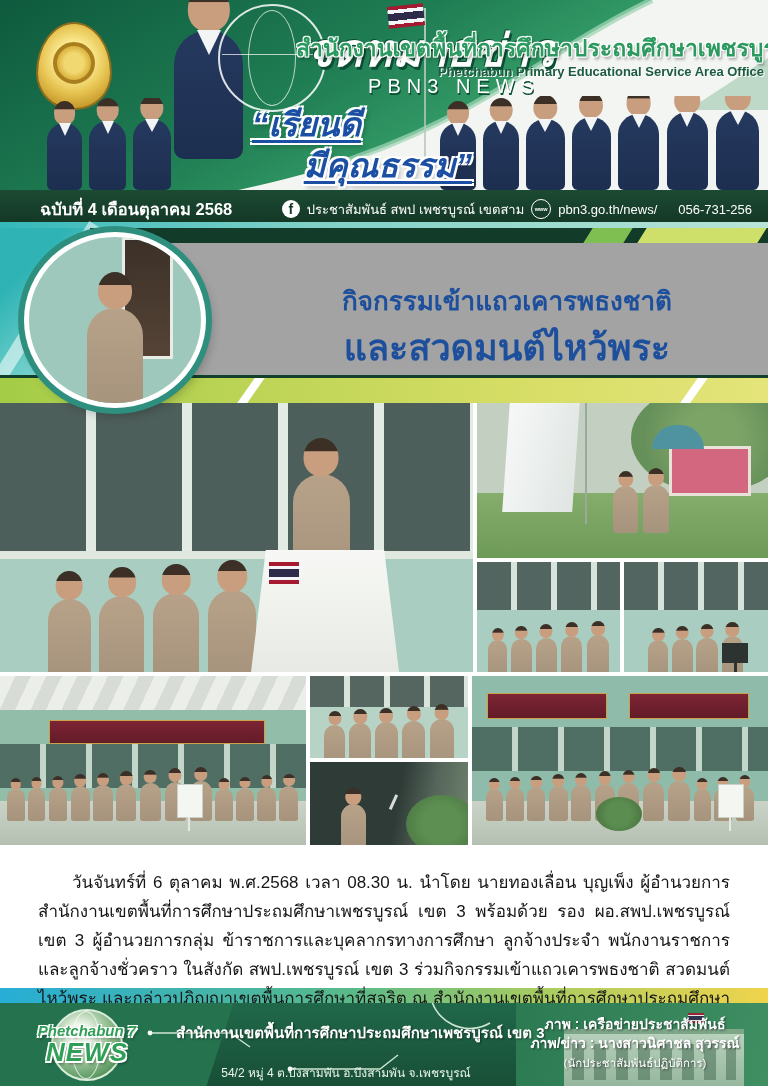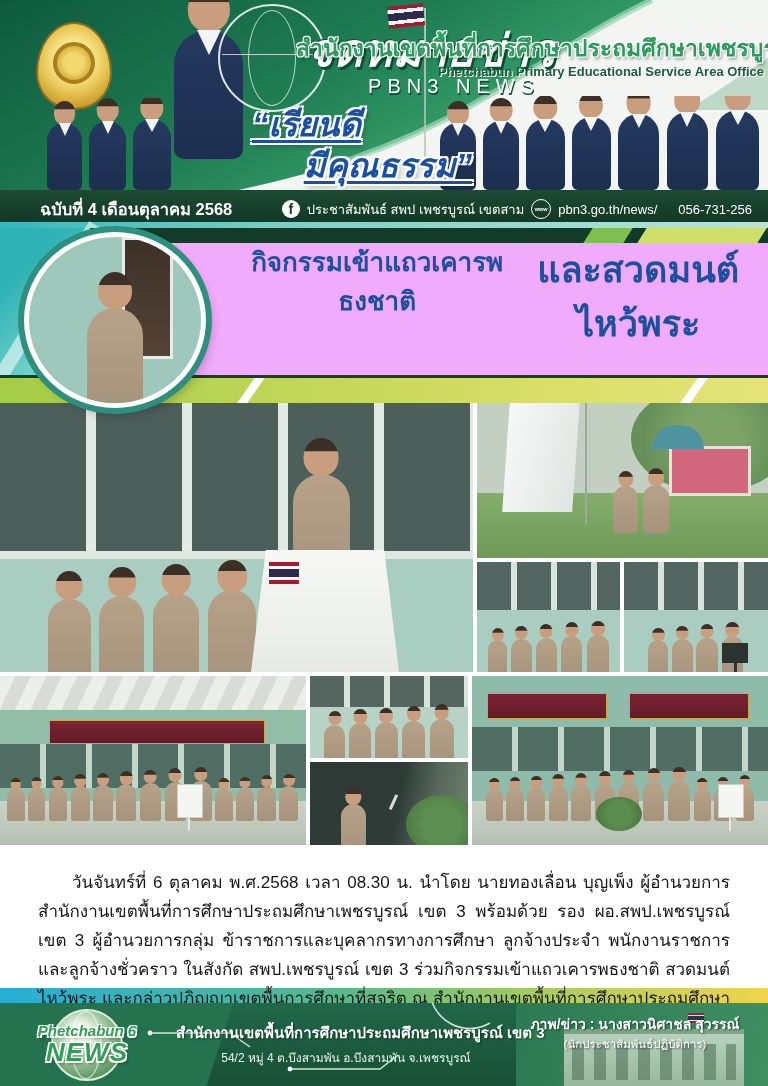--- a/index.html
+++ b/index.html
@@ -81,22 +81,22 @@
   .title-section{position:relative;height:175px;background:#eef3ee;z-index:7;}
   .teal-band{position:absolute;left:0;top:0;width:96px;height:100%;
       background:linear-gradient(135deg,#2fb3b5 25%,#63cbc6 55%,#aee4de);}
   .teal-band::after{content:"";position:absolute;left:30px;top:-20px;width:14px;height:220px;
       background:rgba(255,255,255,.55);transform:rotate(32deg);}
   .top-band{position:absolute;left:90px;right:0;top:0;height:15px;background:#123b29;}
   .acc1{position:absolute;right:6px;top:0;width:120px;height:15px;background:#cfe06a;
       transform:skewX(-32deg);z-index:1;}
   .acc2{position:absolute;right:140px;top:0;width:40px;height:15px;background:#7fbf52;
       transform:skewX(-32deg);z-index:1;}
-  .title-box{position:absolute;left:96px;right:0;top:15px;bottom:28px;background:#f0abfc;
-      display:flex;flex-direction:row;justify-content:flex-end;text-align:center;
+  .title-box{position:absolute;left:96px;right:0;top:15px;bottom:28px;background:#a3a3a3;
+      display:flex;flex-direction:column;justify-content:flex-end;text-align:center;
       padding-left:150px;box-sizing:border-box;}
   .title-box .t{color:#1d4f9c;font-weight:bold;line-height:1.5;}
   .t1{font-size:26px;} .t2{font-size:36px;} .t3{font-size:28px;}
   .bottom-band{position:absolute;left:0;right:0;bottom:0;height:28px;
       background:linear-gradient(90deg,#a4cc47,#d8de67 70%,#e4e47a);
       border-top:3px solid #12402b;box-sizing:border-box;}
   .bottom-band i{position:absolute;top:0;width:10px;height:100%;background:#fff;transform:skewX(-35deg);}
   .bottom-band i.s1{left:32%;} .bottom-band i.s2{right:9%;}
   .oval{position:absolute;left:24px;top:4px;width:172px;height:166px;border-radius:50%;
       border:5px solid #fff;box-shadow:0 0 0 6px #2f8f7e,4px 6px 12px rgba(0,0,0,.3);
@@ -200,21 +200,21 @@
       width:68px;height:68px;border-radius:50%;border:2px solid #d9ecd9;
       background:radial-gradient(circle at 40% 35%,#eef6ea 0 18%,#9dc49a 45%,#4e8f55 80%);}
   .ftr-globe::after{content:"";position:absolute;left:18px;top:0;width:28px;height:66px;
       border-radius:50%;border:1.5px solid rgba(255,255,255,.75);}
   .logo-text{position:absolute;inset:0;display:flex;flex-direction:column;justify-content:center;
       font-weight:bold;font-style:italic;color:#2f9e57;
       text-shadow:-1.5px -1.5px 0 #fff,1.5px -1.5px 0 #fff,-1.5px 1.5px 0 #fff,1.5px 1.5px 0 #fff,2px 3px 3px rgba(0,0,0,.4);}
   .logo-l1{font-size:15px;} .logo-l2{font-size:26px;margin-top:-2px;letter-spacing:1px;}
   .ftr-office{position:absolute;left:176px;top:18px;width:340px;text-align:center;z-index:2;}
   .ftr-office .nm{font-size:15px;font-weight:bold;white-space:nowrap;text-shadow:1px 1px 2px rgba(0,0,0,.5);}
-  .ftr-office .ad{font-size:12px;margin-top:3px;color:#eaf4ec;white-space:nowrap;}
+  .ftr-office .ad{font-size:12px;margin-top:18px;color:#eaf4ec;white-space:nowrap;}
   .credits{position:absolute;right:10px;top:12px;width:246px;text-align:center;z-index:2;
       text-shadow:1px 1px 2px rgba(0,0,0,.55);}
   .credits .c1,.credits .c2{font-size:14px;font-weight:bold;line-height:1.35;}
   .credits .c3{font-size:11.5px;margin-top:1px;}
 </style>
 </head>
 <body>
 
 <div class="page">
 
@@ -435,29 +435,30 @@
       <polyline points="150,30 230,30 250,44" fill="none" stroke="#cfe6d2" stroke-width="1.4"></polyline>
       <circle cx="150" cy="30" r="2.4" fill="#fff"></circle>
       <polyline points="290,66 380,66 398,52" fill="none" stroke="#cfe6d2" stroke-width="1.4"></polyline>
       <circle cx="290" cy="66" r="2.4" fill="#fff"></circle>
       <path d="M430 -10 a40 40 0 0 0 60 30" fill="none" stroke="#cfe6d2" stroke-width="1.6"></path>
     </svg>
 
     <div class="news-logo">
       <div class="ftr-globe"></div>
       <div class="logo-text">
-        <span class="logo-l1">Phetchabun 6</span>
+        <span class="logo-l1">Phetchabun 7</span>
         <span class="logo-l2">NEWS</span>
       </div>
     </div>
 
     <div class="ftr-office">
       <div class="nm">สำนักงานเขตพื้นที่การศึกษาประถมศึกษาเพชรบูรณ์ เขต 3</div>
       <div class="ad">54/2 หมู่ 4 ต.บึงสามพัน อ.บึงสามพัน จ.เพชรบูรณ์</div>
     </div>
 
     <div class="credits">
+      <div class="c1">ภาพ : เครือข่ายประชาสัมพันธ์</div>
       <div class="c2">ภาพ/ข่าว : นางสาวนิศาชล สุวรรณ์</div>
       <div class="c3">(นักประชาสัมพันธ์ปฏิบัติการ)</div>
     </div>
   </footer>
 
 </div>
 
 </body></html>

